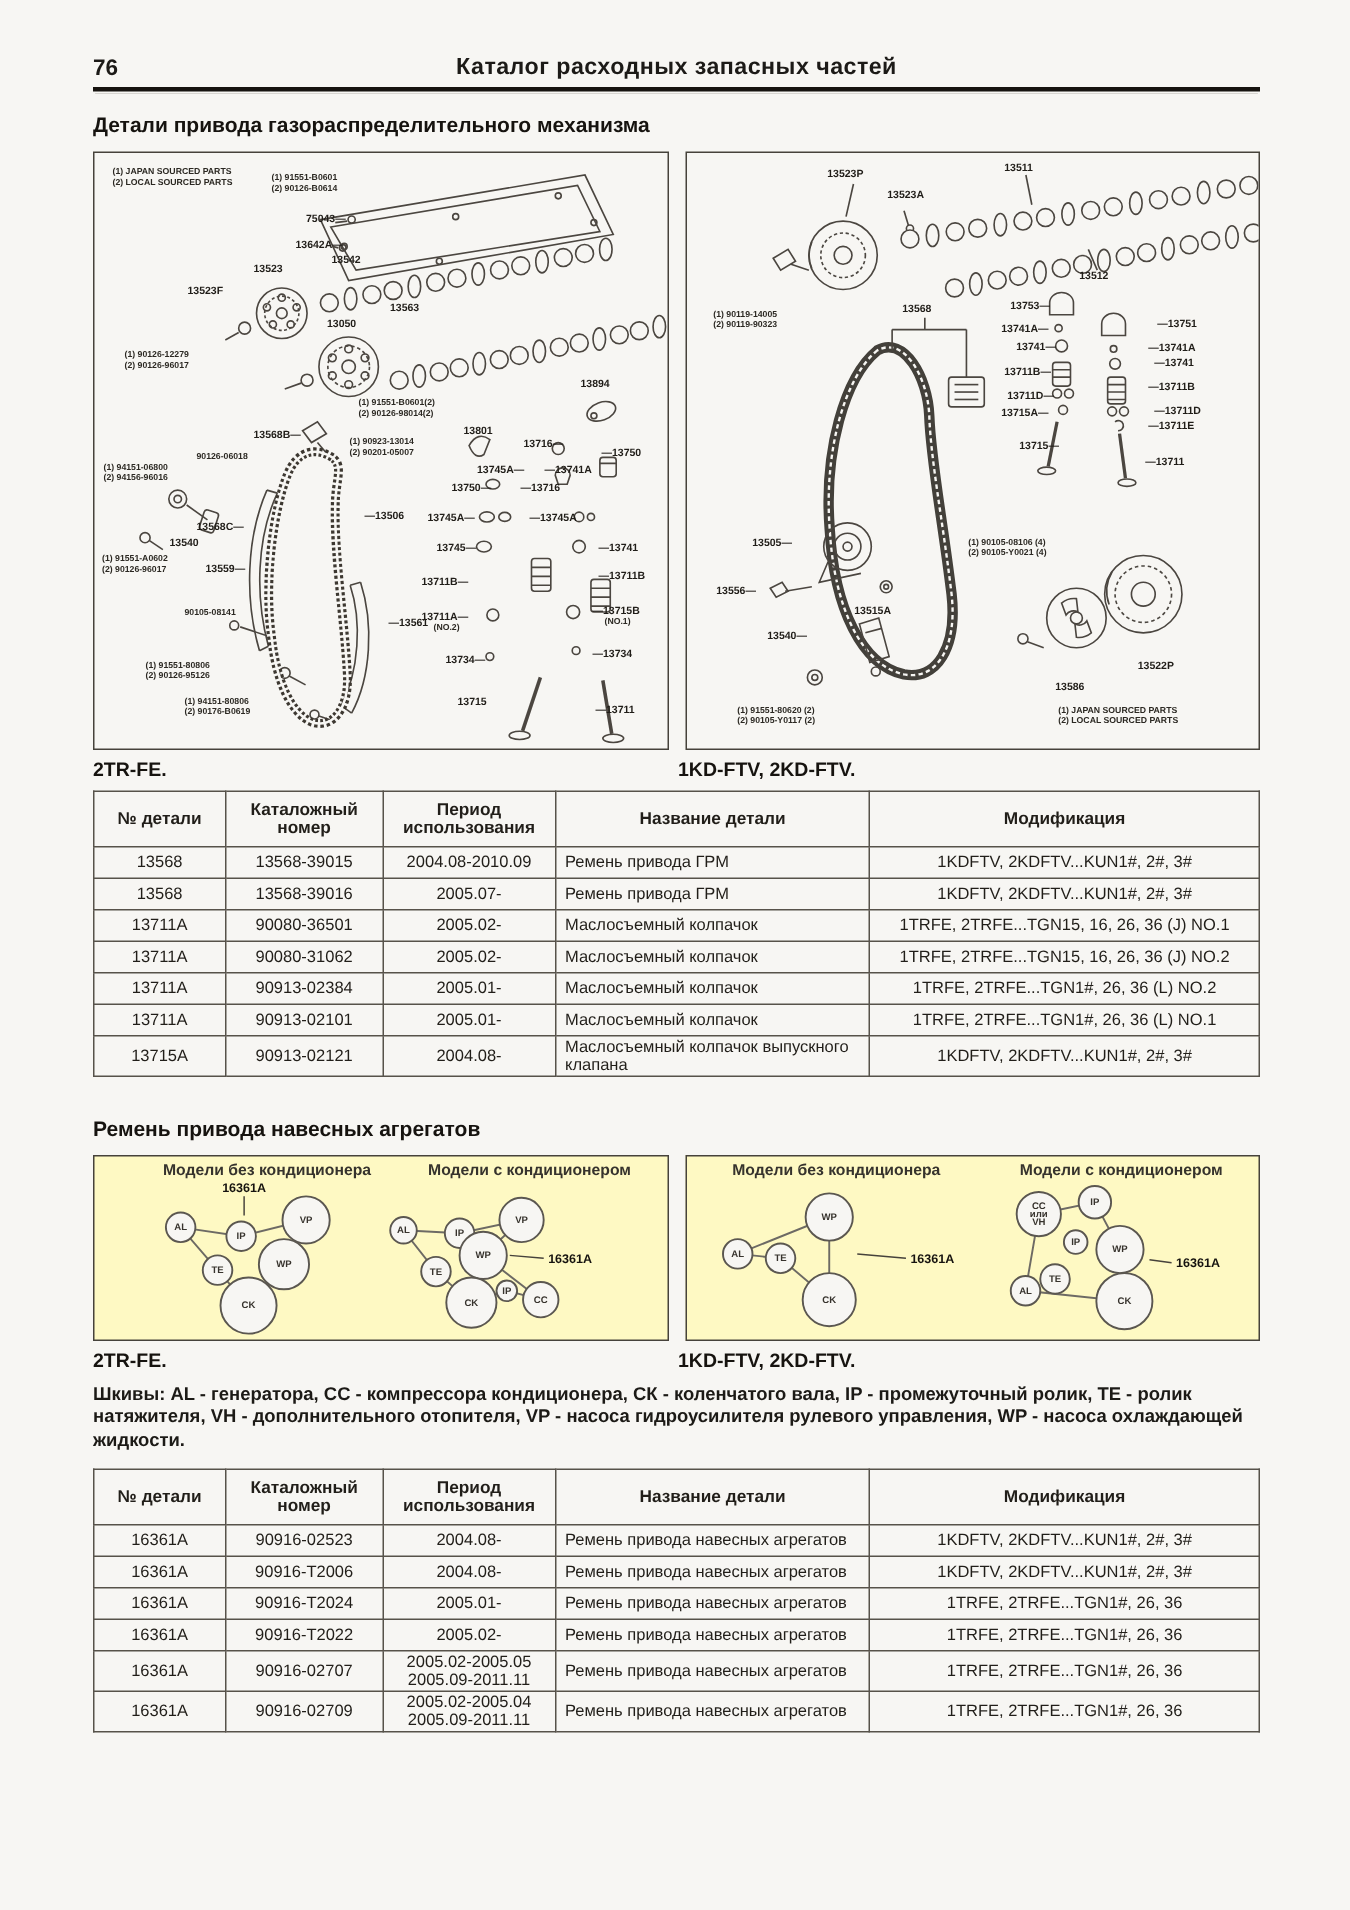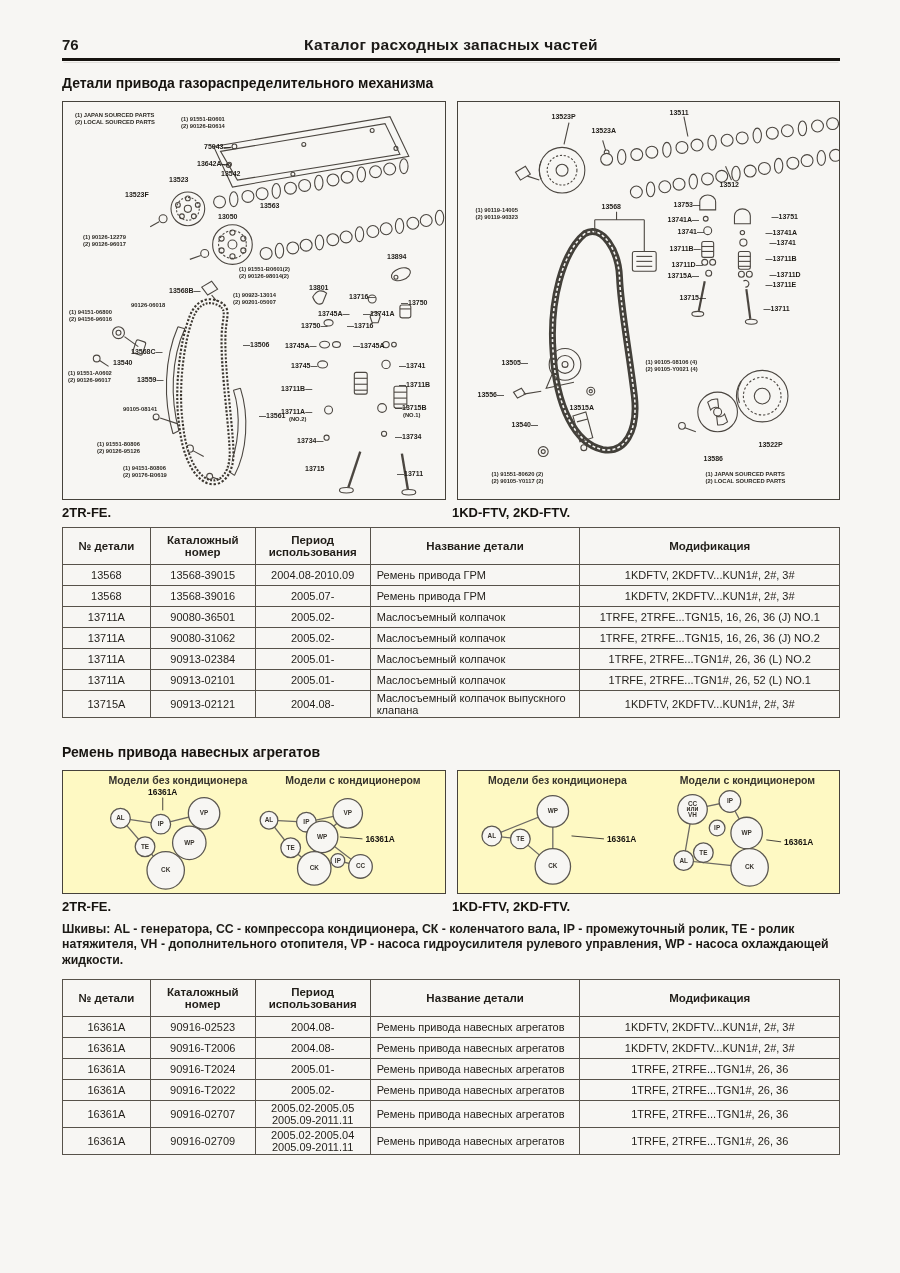--- a/index.html
+++ b/index.html
@@ -2,21 +2,21 @@
 <html><head>
 <meta charset="utf-8">
 <style>
   html,body{margin:0;padding:0}
   body{
     width:900px;height:1273px;box-sizing:border-box;
     background:#f7f6f3;color:#1c1a17;
     font-family:"Liberation Sans","DejaVu Sans",sans-serif;
     padding:36px 60px 0 62px;overflow:hidden;
   }
-  .hdr{display:flex;align-items:flex-start}
+  .hdr{display:flex;align-items:center}
   .pagenum{font-size:15px;font-weight:700;width:70px}
   .ptitle{flex:1;text-align:center;font-size:15.5px;font-weight:700;letter-spacing:.3px}
   .rule{height:2.5px;background:#16130f;margin-top:4px;box-shadow:0 3px 0 -1.4px #8d897f}
   h2{font-size:14px;font-weight:700;margin:14px 0 10px 0;color:#16130f}
   .row{display:flex;gap:11px}
   .dbox{position:relative;width:385px;height:399px;border:1.5px solid #46423b;box-sizing:border-box;background:#f7f6f3}
   .bbox{position:relative;width:385px;height:124px;border:1.5px solid #46423b;box-sizing:border-box;background:#fef9c3}
   .art{position:absolute;left:0;top:0;width:100%;height:100%}
   .lblayer{position:absolute;left:0;top:0;right:0;bottom:0;pointer-events:none}
   .lbl{position:absolute;font:700 7px/1 "Liberation Sans",sans-serif;color:#201d18;white-space:pre;transform:translateY(-55%)}
@@ -434,21 +434,21 @@
         <td class="c1">90913-02384</td>
         <td class="c2">2005.01-</td>
         <td class="c3">Маслосъемный колпачок</td>
         <td class="c4">1TRFE, 2TRFE...TGN1#, 26, 36 (L) NO.2</td>
       </tr>
       <tr>
         <td class="c0">13711A</td>
         <td class="c1">90913-02101</td>
         <td class="c2">2005.01-</td>
         <td class="c3">Маслосъемный колпачок</td>
-        <td class="c4">1TRFE, 2TRFE...TGN1#, 26, 52 (L) NO.1</td>
+        <td class="c4">1TRFE, 2TRFE...TGN1#, 26, 36 (L) NO.1</td>
       </tr>
       <tr>
         <td class="c0">13715A</td>
         <td class="c1">90913-02121</td>
         <td class="c2">2004.08-</td>
         <td class="c3">Маслосъемный колпачок выпускного клапана</td>
         <td class="c4">1KDFTV, 2KDFTV...KUN1#, 2#, 3#</td>
       </tr>
     </tbody>
 </table>

